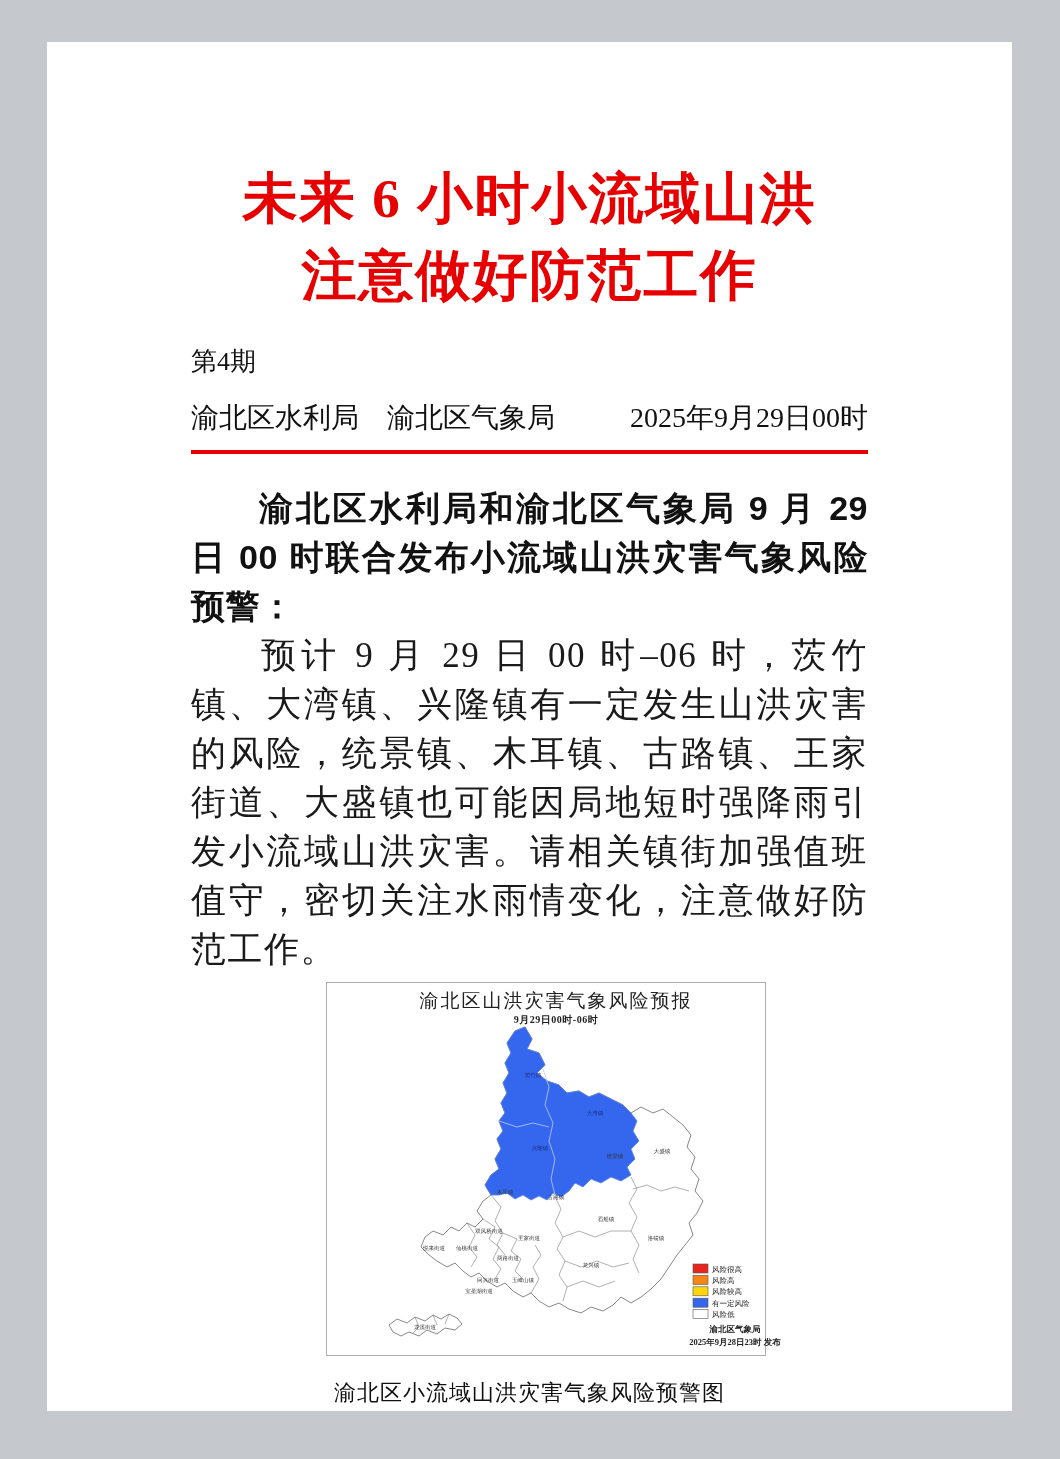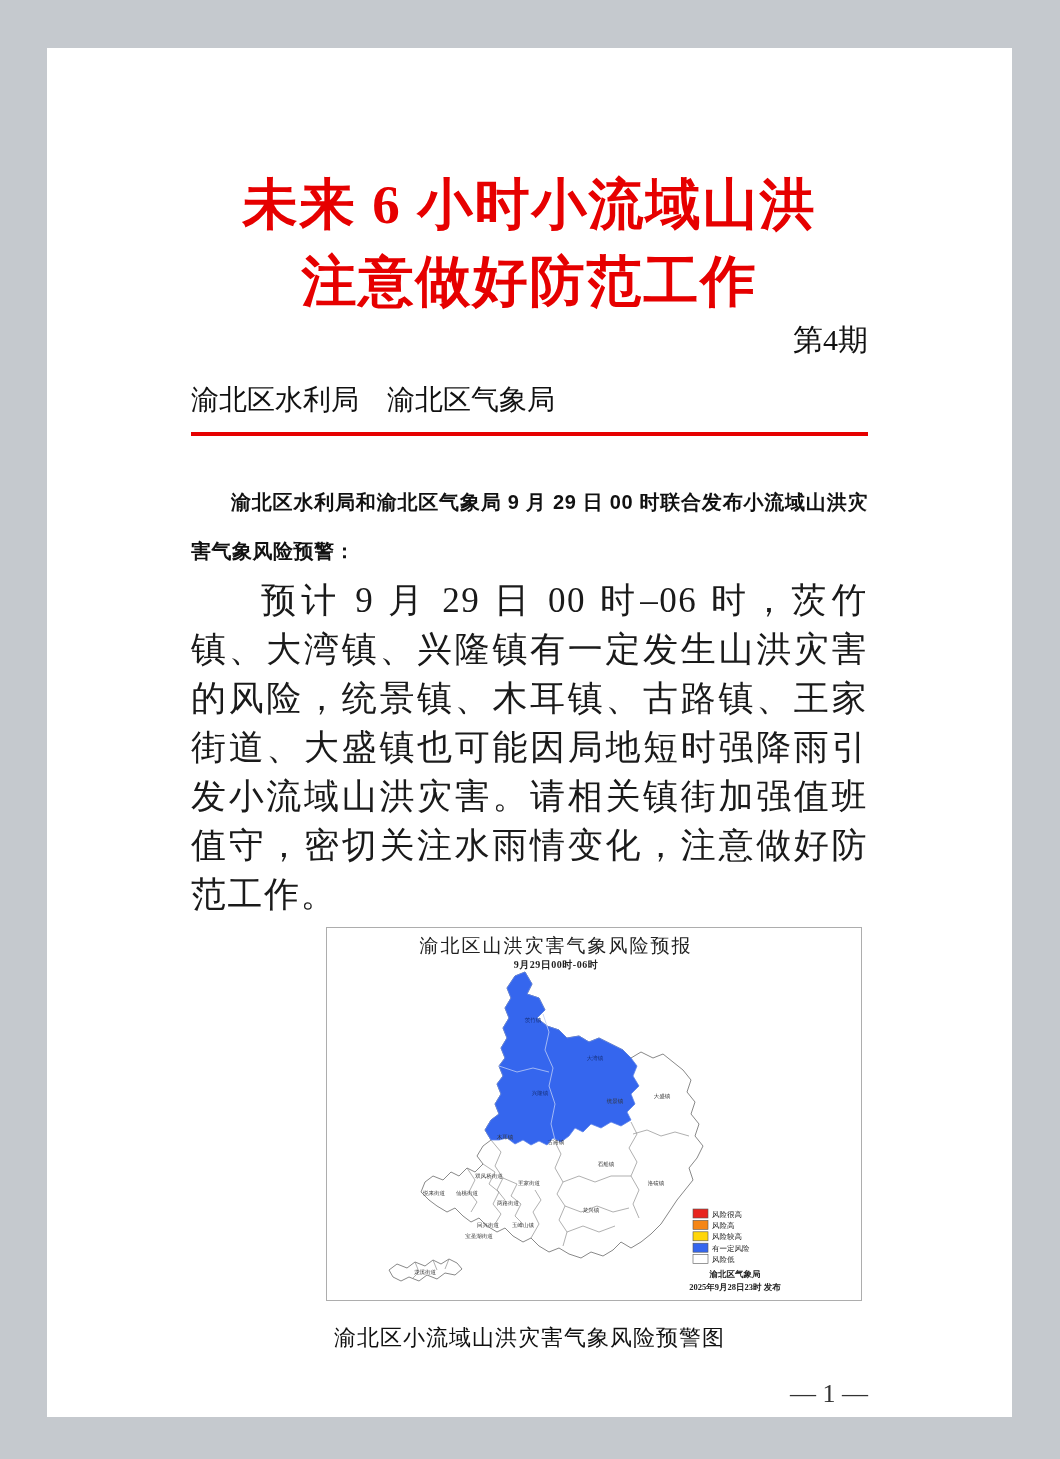--- a/index.html
+++ b/index.html
@@ -4,72 +4,73 @@
 <style>
   * { box-sizing: border-box; margin: 0; padding: 0; }
   html,body { width:1060px; height:1459px; }
   body {
     background:#c5c9ce;
     font-family:"Liberation Serif","DejaVu Serif",serif;
     color:#111;
     position:relative;
   }
   .page {
-    position:absolute; left:47px; top:48px;
+    position:absolute; left:47px; top:42px;
     width:965px; height:1369px;
     background:#ffffff;
     overflow:hidden;
   }
   .content { padding:0 144px; }
   .doc-title {
     margin-top:118px;
     text-align:center;
     color:#e60000;
     font-weight:bold;
     font-size:55px;
     line-height:77px;
     letter-spacing:2px;
   }
   .issue-label {
-    text-align:right;
-    font-size:30px;
+    text-align:left;
+    font-size:26px;
+    margin-top:30px;
   }
   .org-row {
     display:flex;
     justify-content:space-between;
     align-items:flex-end;
     font-size:28px;
     margin-top:20px;
     white-space:nowrap;
   }
   .red-rule {
     height:4px;
     background:#e60000;
     margin-top:13px;
   }
   .lead-para {
     font-family:"Liberation Sans","DejaVu Sans",sans-serif;
     font-weight:bold;
-    font-size:20px;
+    font-size:34px;
     line-height:49px;
     text-indent:2em;
     text-align:justify;
-    margin-top:42px;
+    margin-top:30px;
     letter-spacing:0.5px;
   }
   .body-para {
     font-size:35px;
     line-height:49px;
     text-indent:2em;
     text-align:justify;
     letter-spacing:1.5px;
     color:#1a1a1a;
   }
   .map-frame {
-    width:536px;
+    width:440px;
     margin:8px 0 0 135px;
     border:1px solid #adadad;
     background:#fff;
   }
   .figure-caption {
     text-align:center;
     font-size:22px;
     margin-top:22px;
     letter-spacing:1px;
   }
@@ -96,20 +97,21 @@
 
     <div class="doc-title">
       <div>未来 6 小时小流域山洪</div>
       <div>注意做好防范工作</div>
     </div>
 
     <div class="issue-label">第4期</div>
 
     <div class="org-row">
       <span>渝北区水利局　渝北区气象局</span>
+      <span>2025年9月29日00时</span>
     </div>
 
     <div class="red-rule"></div>
 
     <p class="lead-para">渝北区水利局和渝北区气象局 9 月 29 日 00 时联合发布小流域山洪灾害气象风险预警：</p>
 
     <p class="body-para">预计 9 月 29 日 00 时–06 时，茨竹镇、大湾镇、兴隆镇有一定发生山洪灾害的风险，统景镇、木耳镇、古路镇、王家街道、大盛镇也可能因局地短时强降雨引发小流域山洪灾害。请相关镇街加强值班值守，密切关注水雨情变化，注意做好防范工作。</p>
 
     <div class="map-frame">
       <svg id="risk-map-svg" width="458" height="368" viewBox="0 0 458 368" xmlns="http://www.w3.org/2000/svg">

